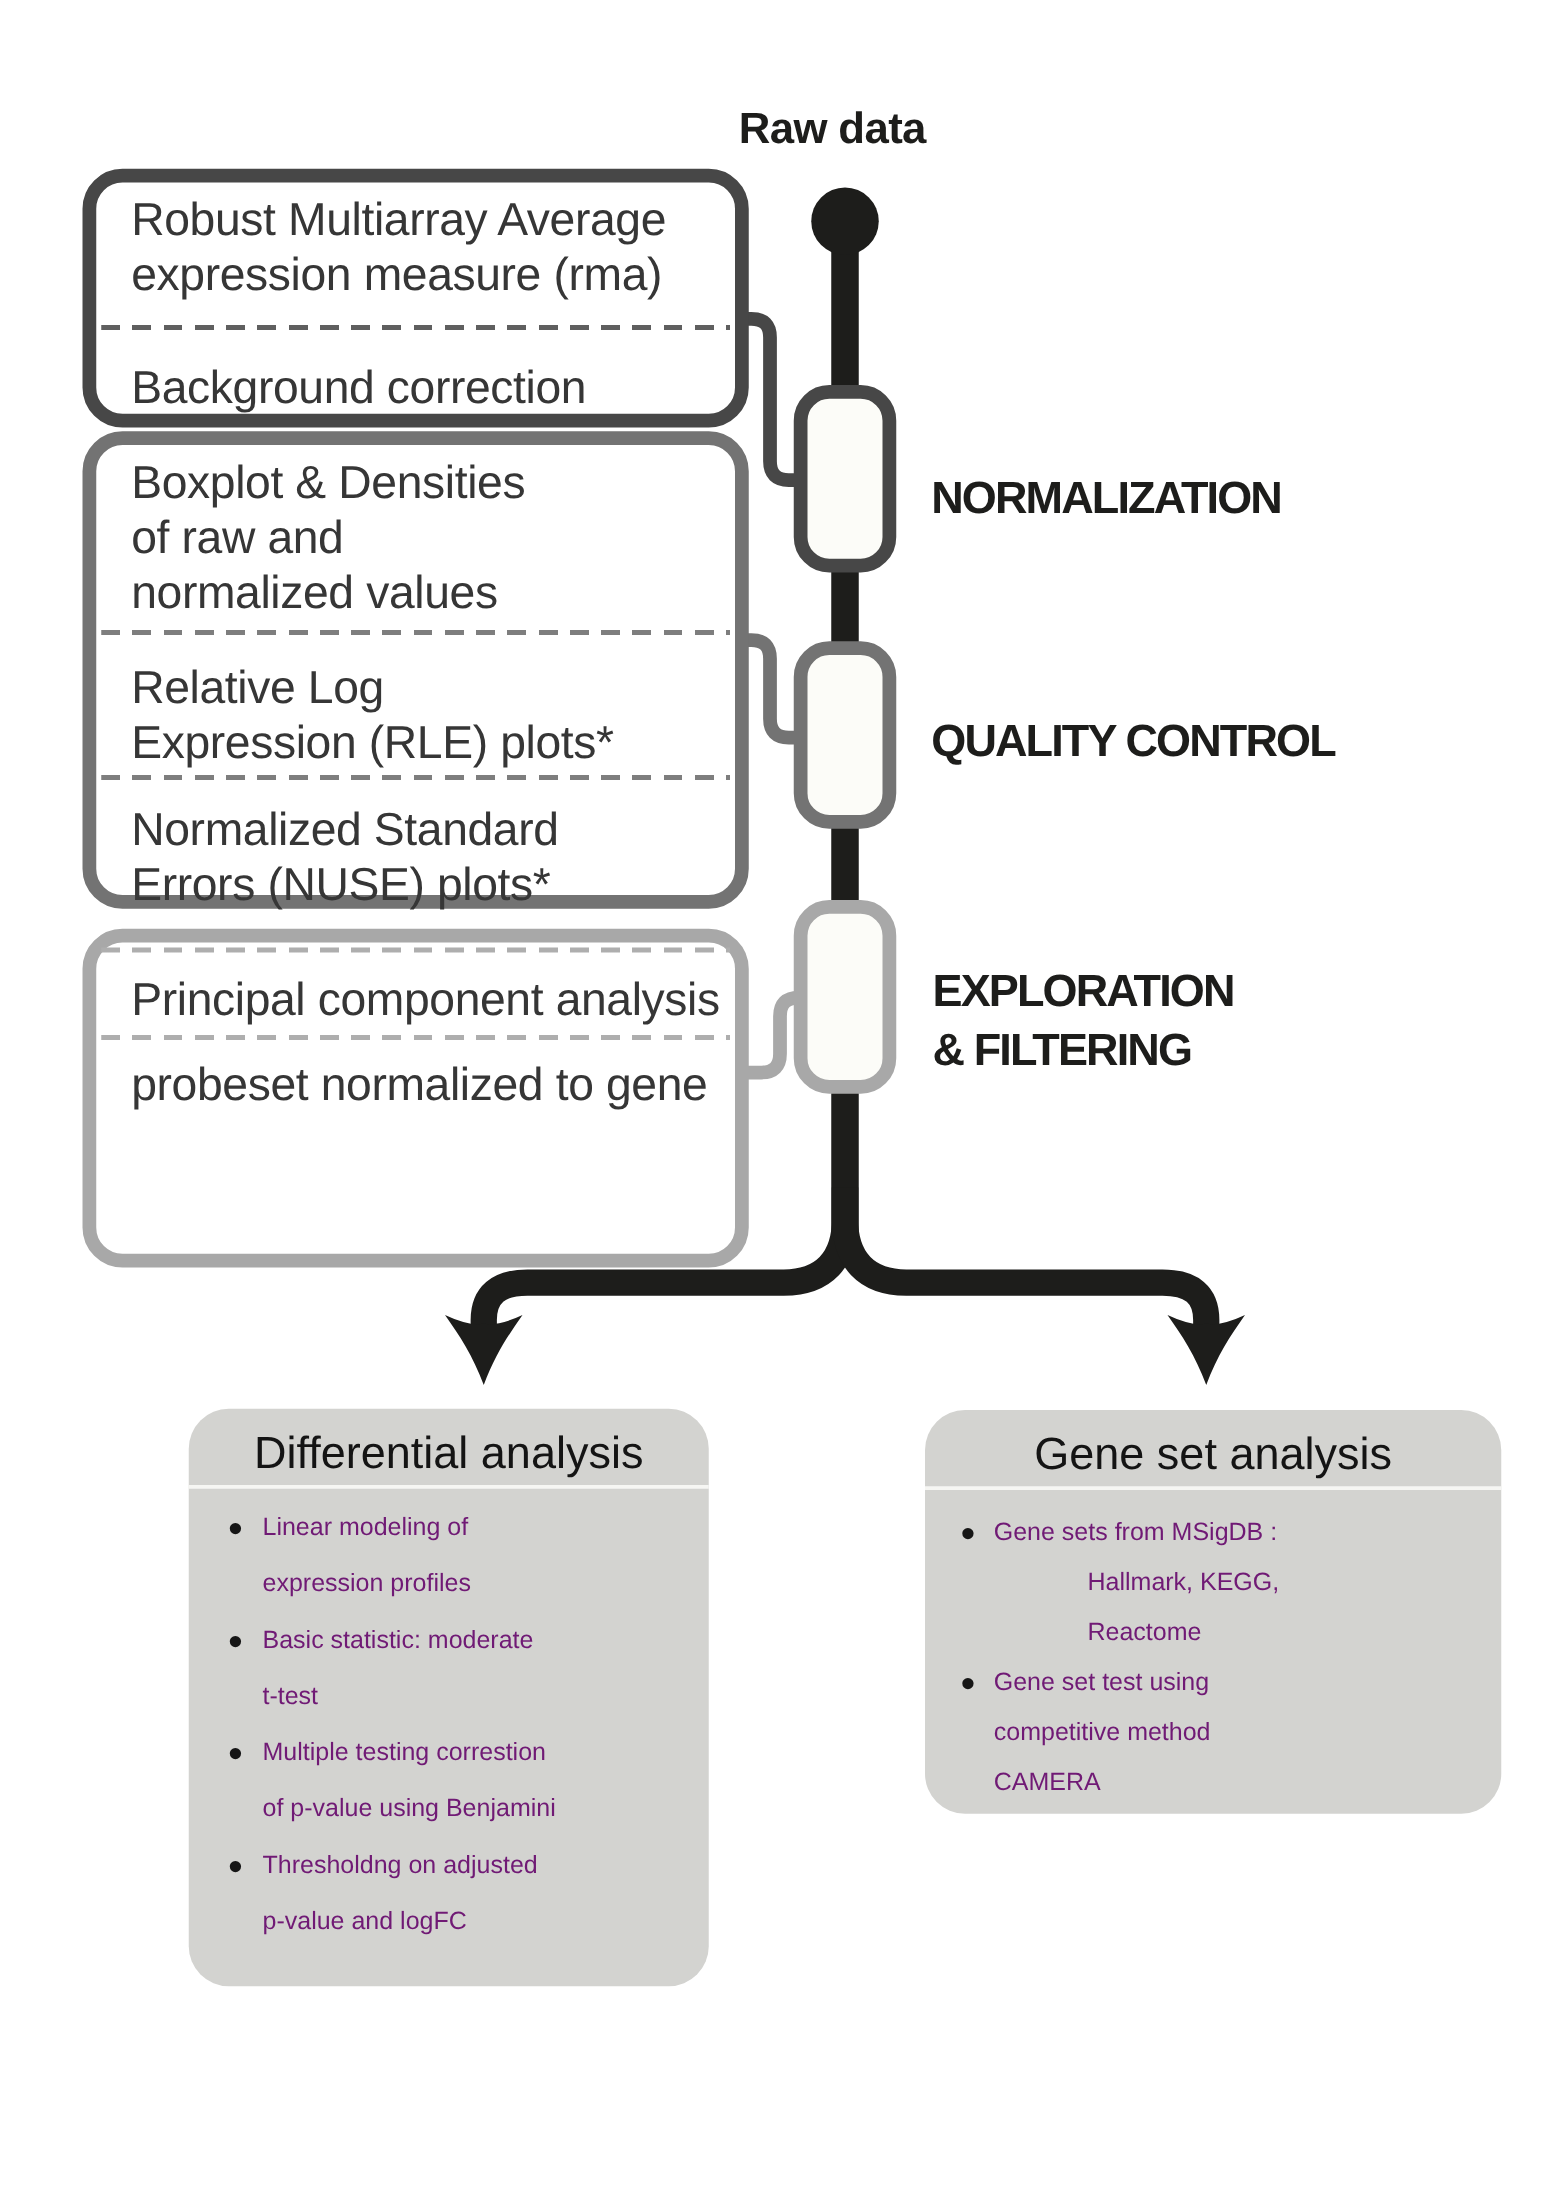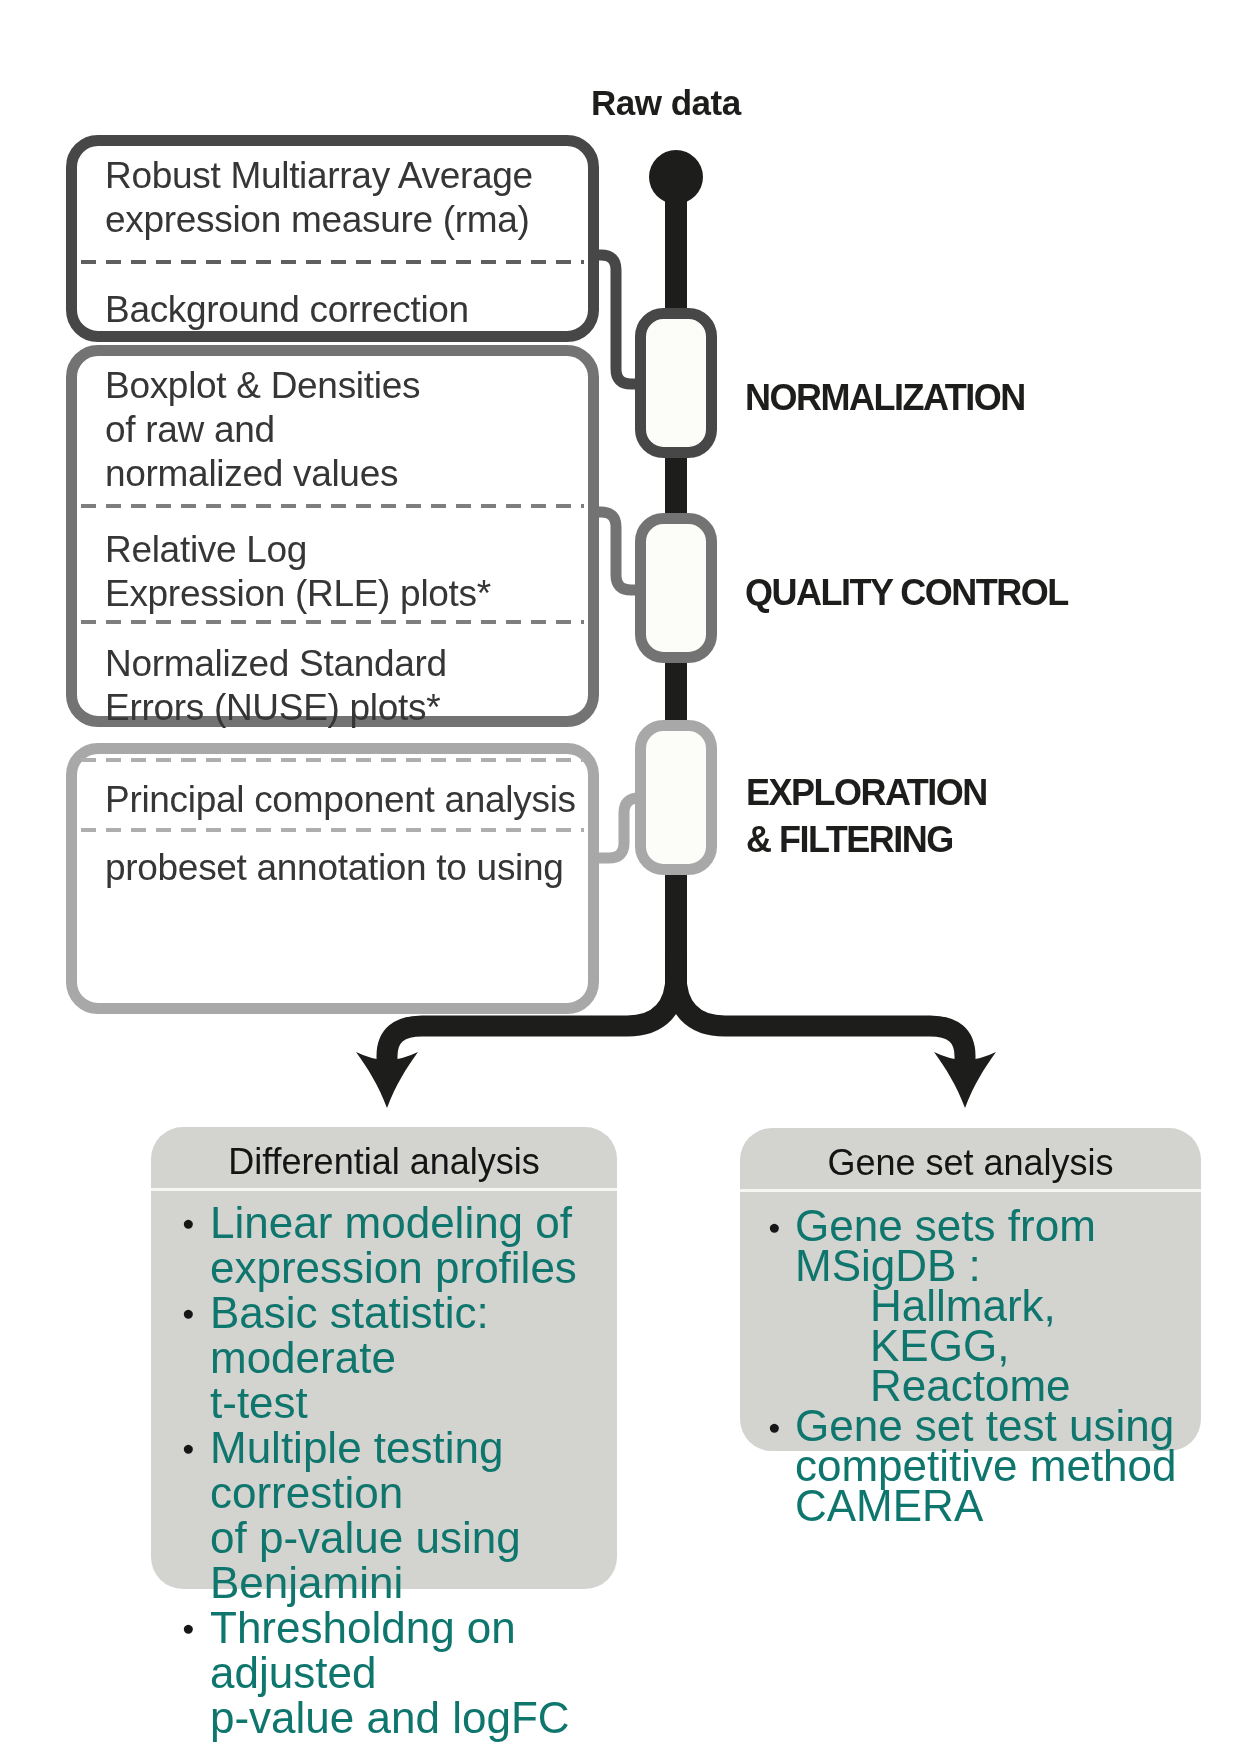--- a/index.html
+++ b/index.html
@@ -45,33 +45,33 @@
   .stage-label span{display:block;}
   #stage-label-1{left:732px;top:374px;}
   #stage-label-2{left:732px;top:569px;}
   #stage-label-3{left:733px;top:769px;}
 
   
   .rbox{
     position:absolute;background:var(--result_fill);border-radius:32px;box-sizing:border-box;
     color:var(--box_text);
   }
-  #diff-box{left:138px;top:1127px;width:466px;height:462px;}
+  #diff-box{left:138px;top:1127px;width:416px;height:462px;}
   #gene-box{left:727px;top:1128px;width:461px;height:323px;}
   .rbox .rhead{
     text-align:center;font-size:36px;line-height:44px;padding-top:13px;color:#141414;
   }
   .rbox .rsep{height:0;border-bottom:3px solid var(--separator);margin-top:4px;}
   .rbox .blist{position:relative;}
   #diff-box .blist{padding-top:9px;}
   #gene-box .blist{padding-top:14px;}
   .bullet{position:relative;}
   #diff-box .bullet{padding-left:59px;}
   #gene-box .bullet{padding-left:55px;}
-  .bullet .bl{display:block;font-size:44px;color:#0f766e;}
+  .bullet .bl{display:block;font-size:20px;color:#701a75;}
   #diff-box .bl{line-height:45px;}
   #gene-box .bl{line-height:40px;}
   .bullet .bl.ind{padding-left:75px;}
   .bullet .mark{
     position:absolute;font-size:21px;line-height:21px;color:#161616;
   }
   #diff-box .mark{left:31px;top:12px;}
   #gene-box .mark{left:28px;top:10px;}
 </style>
 </head>
@@ -129,21 +129,21 @@
     </div>
   </div>
 
   <div class="pbox" id="pbox-3">
     <div class="dash c3 dashA"></div>
     <div class="sec sec2">
       <span class="ln">Principal component analysis</span>
     </div>
     <div class="dash c3 dashB"></div>
     <div class="sec sec3">
-      <span class="ln">probeset annotation to using</span>
+      <span class="ln">probeset normalized to gene</span>
     </div>
   </div>
 
   <div class="stage-label" id="stage-label-1">
     <span>NORMALIZATION</span>
   </div>
   <div class="stage-label" id="stage-label-2">
     <span>QUALITY CONTROL</span>
   </div>
   <div class="stage-label" id="stage-label-3">

